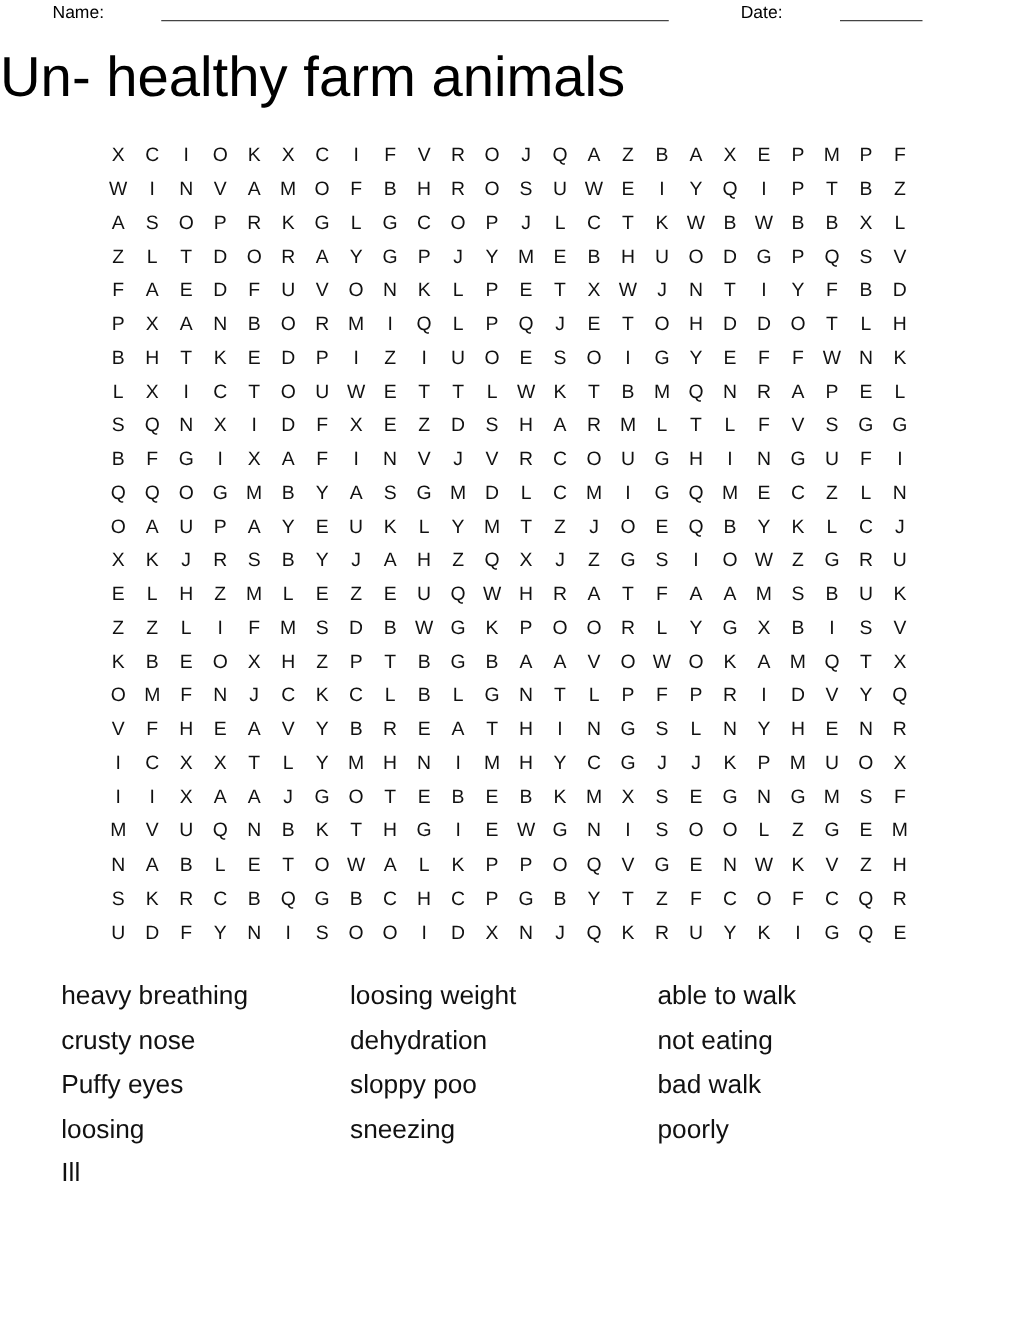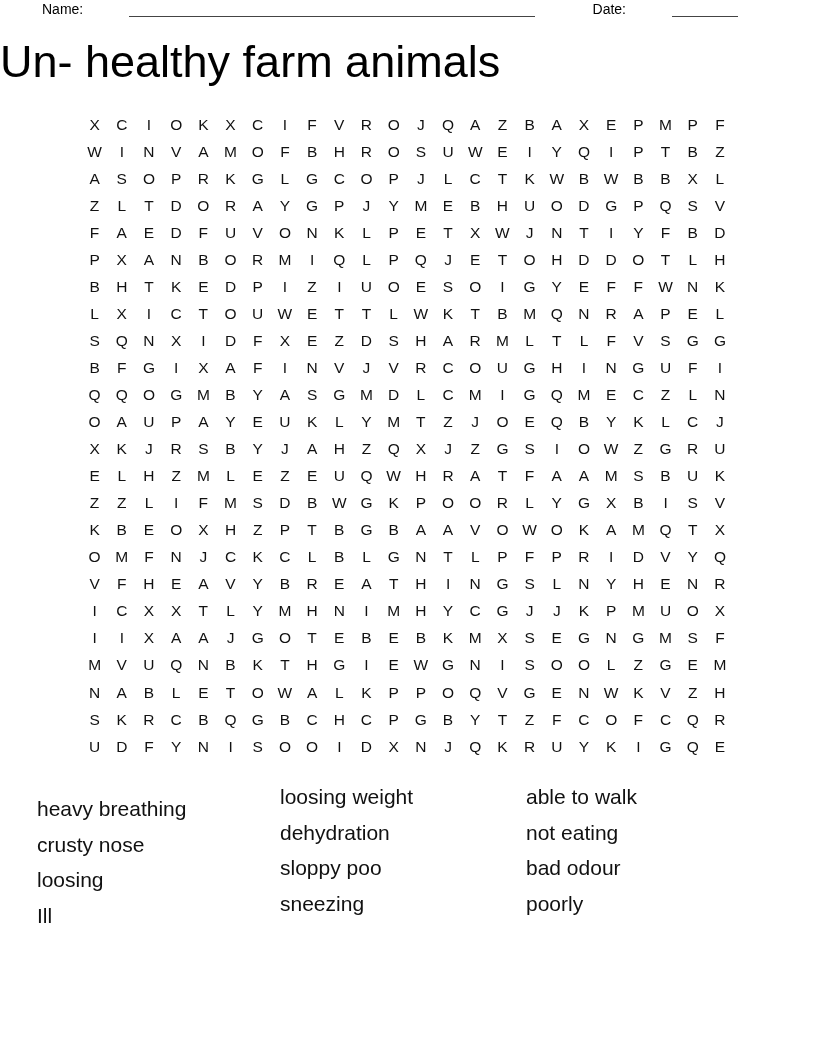--- a/index.html
+++ b/index.html
@@ -69,21 +69,21 @@
     font-size: 15.5px;
     font-weight: 500;
     color: #111;
   }
 
   
   .word-col {
     position: absolute;
     top: 779px;
   }
-  .word-col-1 { left: 37px; margin-top: 12px; }
+  .word-col-1 { left: 49px; }
   .word-col-2 { left: 280px; }
   .word-col-3 { left: 526px; }
   .word {
     font-size: 21px;
     line-height: 35.6px;
     white-space: nowrap;
     color: #111;
   }
 </style>
 </head>
@@ -673,27 +673,28 @@
     <span class="cell">K</span>
     <span class="cell">I</span>
     <span class="cell">G</span>
     <span class="cell">Q</span>
     <span class="cell">E</span>
   </div>
 
 <div class="word-col word-col-1">
     <div class="word">heavy breathing</div>
     <div class="word">crusty nose</div>
+    <div class="word">Puffy eyes</div>
     <div class="word">loosing</div>
     <div class="word">Ill</div>
   </div>
 <div class="word-col word-col-2">
     <div class="word">loosing weight</div>
     <div class="word">dehydration</div>
     <div class="word">sloppy poo</div>
     <div class="word">sneezing</div>
   </div>
 <div class="word-col word-col-3">
     <div class="word">able to walk</div>
     <div class="word">not eating</div>
-    <div class="word">bad odour</div>
+    <div class="word">bad walk</div>
     <div class="word">poorly</div>
   </div>
 
 </body></html>

